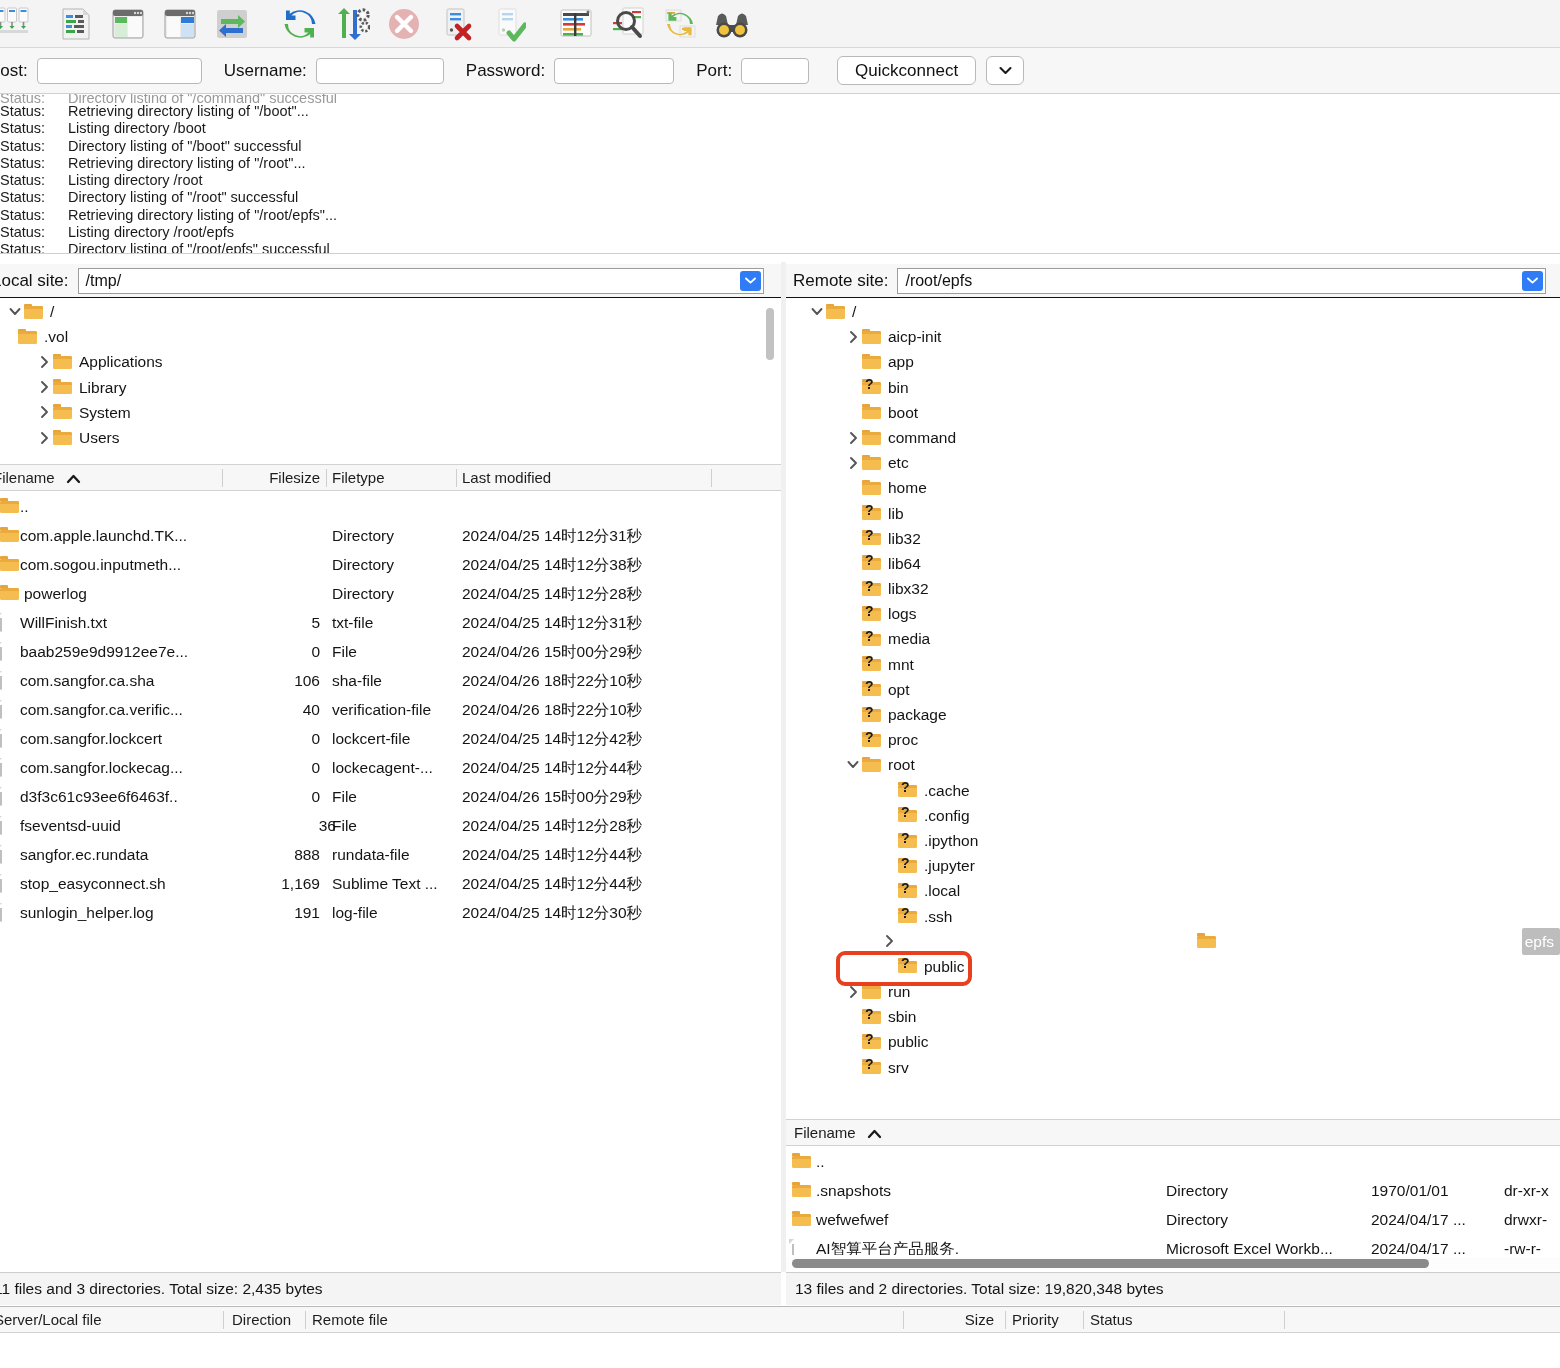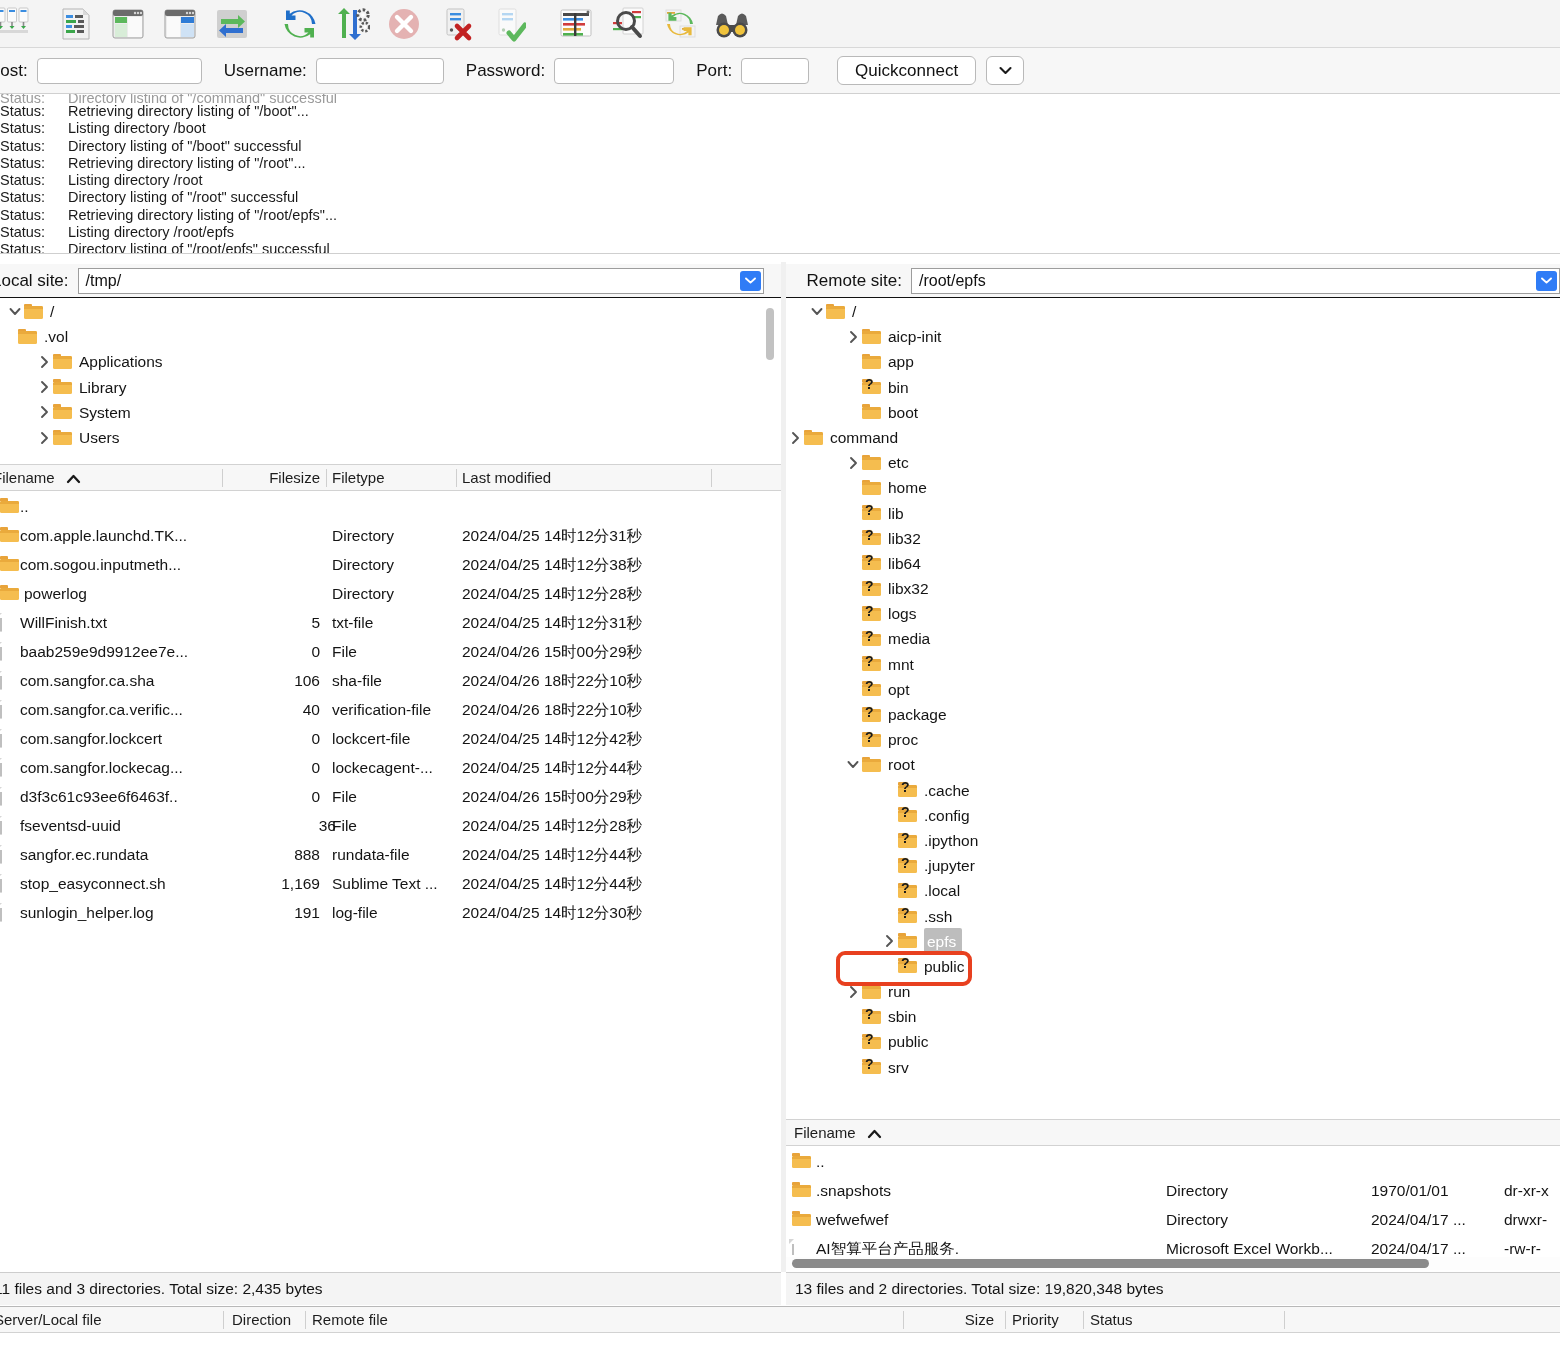--- a/index.html
+++ b/index.html
@@ -570,21 +570,21 @@
       <span class="ficon" style="left: 0px;"><span class="filedoc"></span></span>
       <div class="fcell" style="left: 20px; width: 200px;">sunlogin_helper.log</div>
       <div class="fcell num" style="left: 228px; width: 92px;">191</div>
       <div class="fcell" style="left: 332px; width: 120px;">log-file</div>
       <div class="fcell" style="left: 462px; width: 250px;">2024/04/25 14时12分30秒</div>
     </div>
   </div>
 
 <div class="vsplit"></div>
 
-<div class="sitebar" style="left:786px;top:264px;width:774px;justify-content:flex-end;">
+<div class="sitebar" style="left:786px;top:264px;width:774px;">
   <span class="slabel" style="margin-left:7px;">Remote site:</span>
   <div class="sitecombo" style="width:649px;">
     <span>/root/epfs</span>
     <span class="arrowbox">
       <svg width="11" height="7" viewBox="0 0 11 7">
         <path d="M1 1.5 L5.5 5.6 L10 1.5" stroke="#ffffff" stroke-width="1.9" fill="none" stroke-linecap="round" stroke-linejoin="round"></path>
       </svg>
     </span>
   </div>
 </div>
@@ -616,21 +616,21 @@
     <div class="trow" style="padding-left: 58px;">
       <span class="twist"></span>
       <span class="ticon"><span class="folder"><span class="tab"></span><span class="body"></span><span class="qmark">?</span></span></span>
       <span class="tlabel">bin</span>
     </div>
     <div class="trow" style="padding-left: 58px;">
       <span class="twist"></span>
       <span class="ticon"><span class="folder"><span class="tab"></span><span class="body"></span></span></span>
       <span class="tlabel">boot</span>
     </div>
-    <div class="trow" style="">
+    <div class="trow" style="padding-left: 58px;">
       <span class="twist">
         <svg class="chev" width="11" height="14" viewBox="0 0 11 14">
           <path d="M3 2 L8 7 L3 12" stroke="#555" stroke-width="1.9" fill="none" stroke-linecap="round" stroke-linejoin="round"></path>
         </svg>
       </span>
       <span class="ticon"><span class="folder"><span class="tab"></span><span class="body"></span></span></span>
       <span class="tlabel">command</span>
     </div>
     <div class="trow" style="padding-left: 58px;">
       <span class="twist">
@@ -728,21 +728,21 @@
     <div class="trow" style="padding-left: 94px;">
       <span class="twist"></span>
       <span class="ticon"><span class="folder"><span class="tab"></span><span class="body"></span><span class="qmark">?</span></span></span>
       <span class="tlabel">.local</span>
     </div>
     <div class="trow" style="padding-left: 94px;">
       <span class="twist"></span>
       <span class="ticon"><span class="folder"><span class="tab"></span><span class="body"></span><span class="qmark">?</span></span></span>
       <span class="tlabel">.ssh</span>
     </div>
-    <div class="trow" style="padding-left: 94px;">
+    <div class="trow" style="padding-left: 94px; justify-content: space-between;">
       <span class="twist">
         <svg class="chev" width="11" height="14" viewBox="0 0 11 14">
           <path d="M3 2 L8 7 L3 12" stroke="#555" stroke-width="1.9" fill="none" stroke-linecap="round" stroke-linejoin="round"></path>
         </svg>
       </span>
       <span class="ticon"><span class="folder"><span class="tab"></span><span class="body"></span></span></span>
       <span class="tlabel sel">epfs</span>
     </div>
     <div class="trow" style="padding-left: 94px;">
       <span class="twist"></span>

